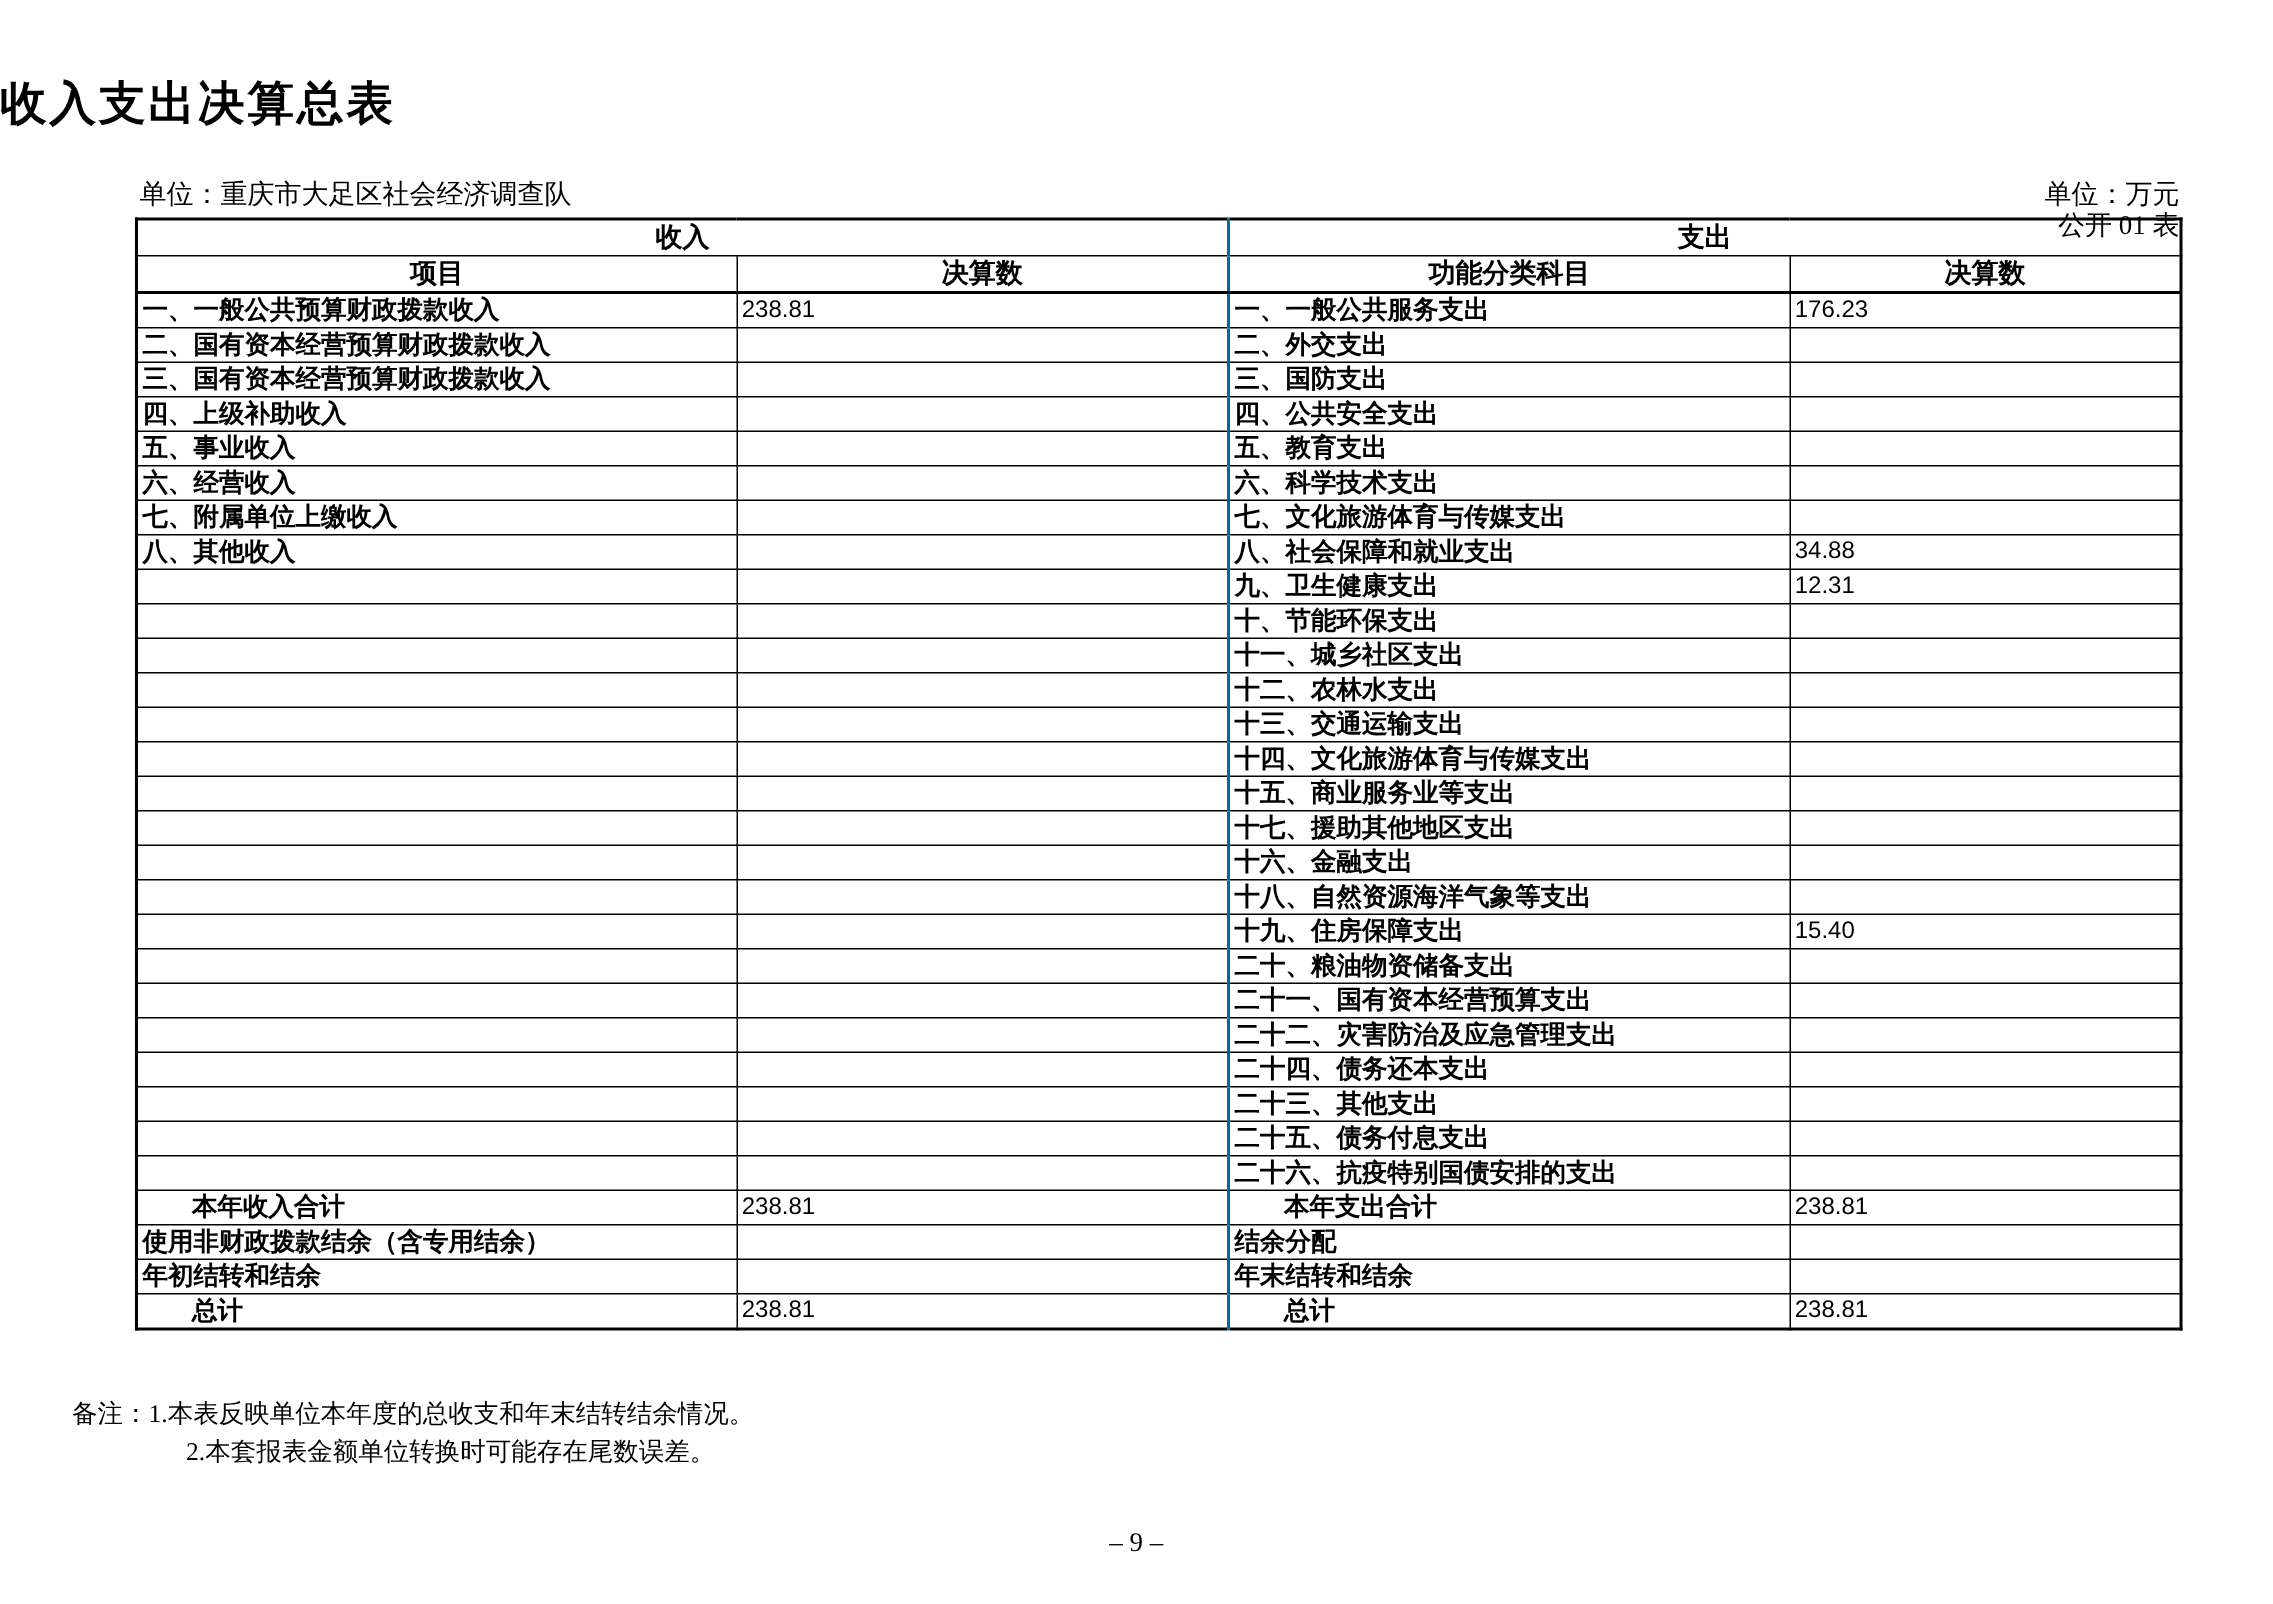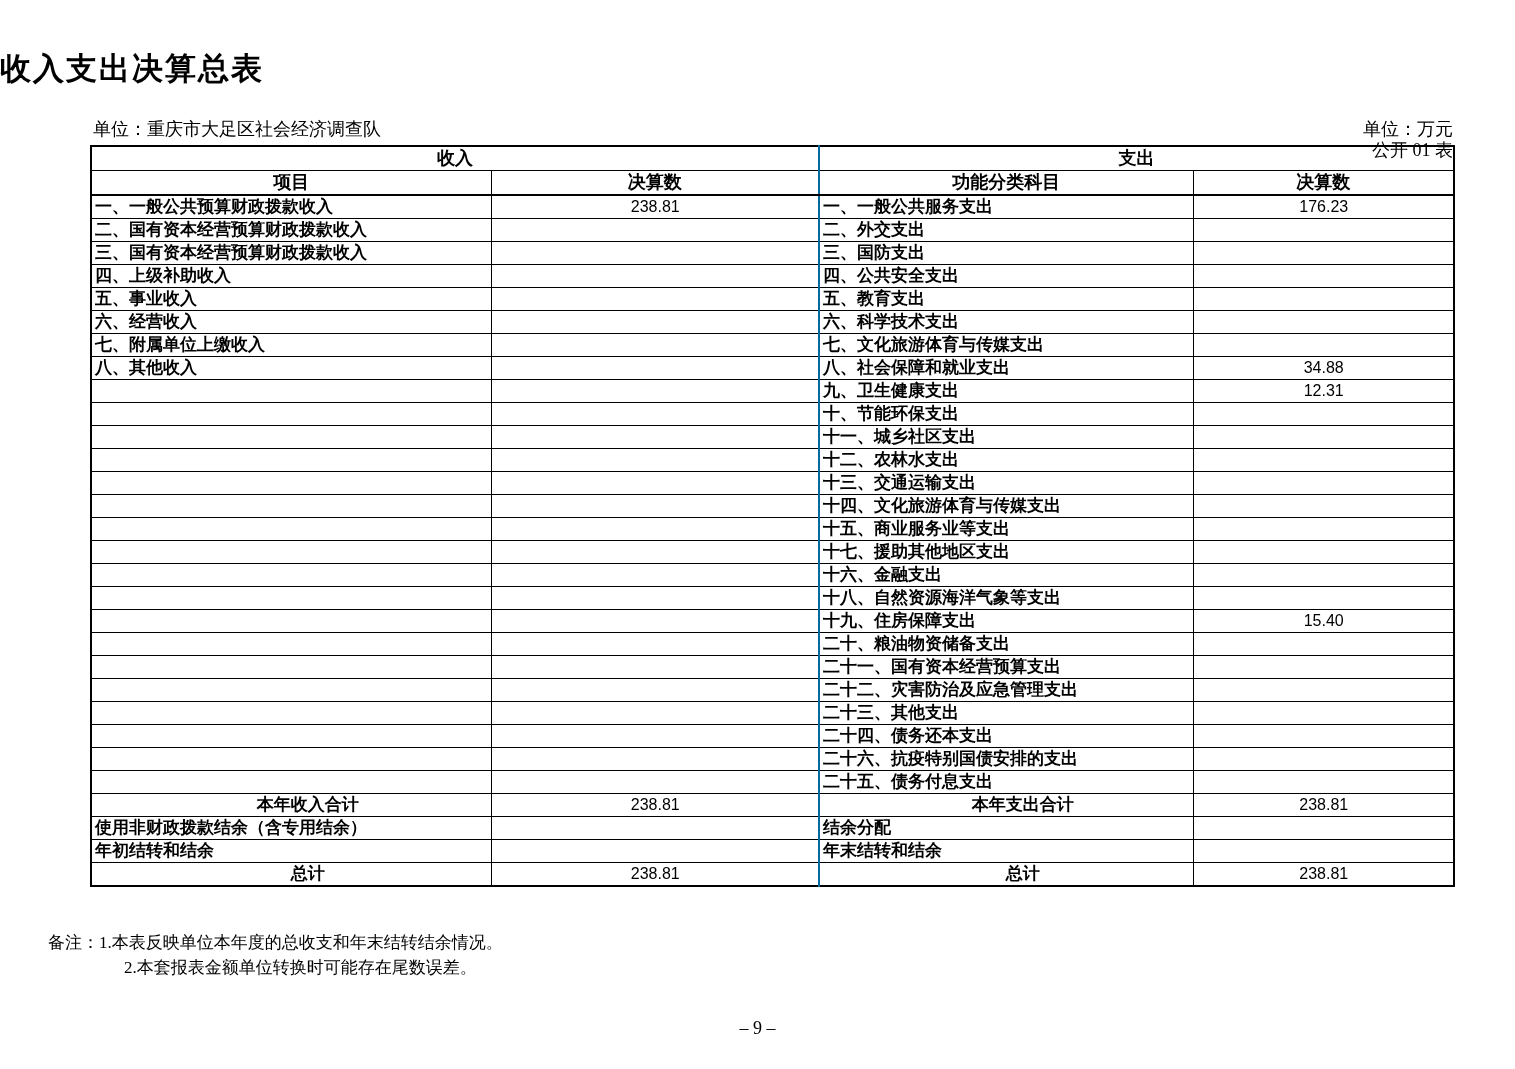--- a/index.html
+++ b/index.html
@@ -45,25 +45,25 @@
     padding:0 3px;
     overflow:hidden;white-space:nowrap;
     height:22px;line-height:22px;
     font-size:17px;
   }
   thead th{font-weight:bold;text-align:center;height:23px;line-height:23px;font-size:18px;}
   thead tr.colhead th{border-bottom:2px solid #000;}
   .mid{border-left:2px solid #0369a1;}
   td.label{text-align:left;font-weight:bold;}
   td.value{
-    text-align:center;font-weight:normal;font-size:16px;
+    text-align:left;font-weight:normal;font-size:16px;
     padding-right:2px;
     font-family:"Liberation Sans","DejaVu Sans",sans-serif;
   }
-  td.center{text-align:center;padding-left:36px;}
+  td.center{text-align:left;padding-left:36px;}
   .footnote{
     position:absolute;top:930px;left:48px;
     font-size:17px;line-height:25px;
   }
   .fn-line2{margin-left:76px;}
   .pageno{
     position:absolute;top:1018px;left:0;width:100%;
     text-align:center;font-size:18px;
   }
 </style>
@@ -227,39 +227,39 @@
           </tr>
           <tr>
             <td class="label"></td>
             <td class="value"></td>
             <td class="label mid">二十二、灾害防治及应急管理支出</td>
             <td class="value"></td>
           </tr>
           <tr>
             <td class="label"></td>
             <td class="value"></td>
+            <td class="label mid">二十四、债务还本支出</td>
+            <td class="value"></td>
+          </tr>
+          <tr>
+            <td class="label"></td>
+            <td class="value"></td>
             <td class="label mid">二十三、其他支出</td>
             <td class="value"></td>
           </tr>
           <tr>
             <td class="label"></td>
             <td class="value"></td>
-            <td class="label mid">二十四、债务还本支出</td>
+            <td class="label mid">二十五、债务付息支出</td>
             <td class="value"></td>
           </tr>
           <tr>
             <td class="label"></td>
             <td class="value"></td>
             <td class="label mid">二十六、抗疫特别国债安排的支出</td>
-            <td class="value"></td>
-          </tr>
-          <tr>
-            <td class="label"></td>
-            <td class="value"></td>
-            <td class="label mid">二十五、债务付息支出</td>
             <td class="value"></td>
           </tr>
           <tr>
             <td class="label center">本年收入合计</td>
             <td class="value">238.81</td>
             <td class="label center mid">本年支出合计</td>
             <td class="value">238.81</td>
           </tr>
           <tr>
             <td class="label">使用非财政拨款结余（含专用结余）</td>

